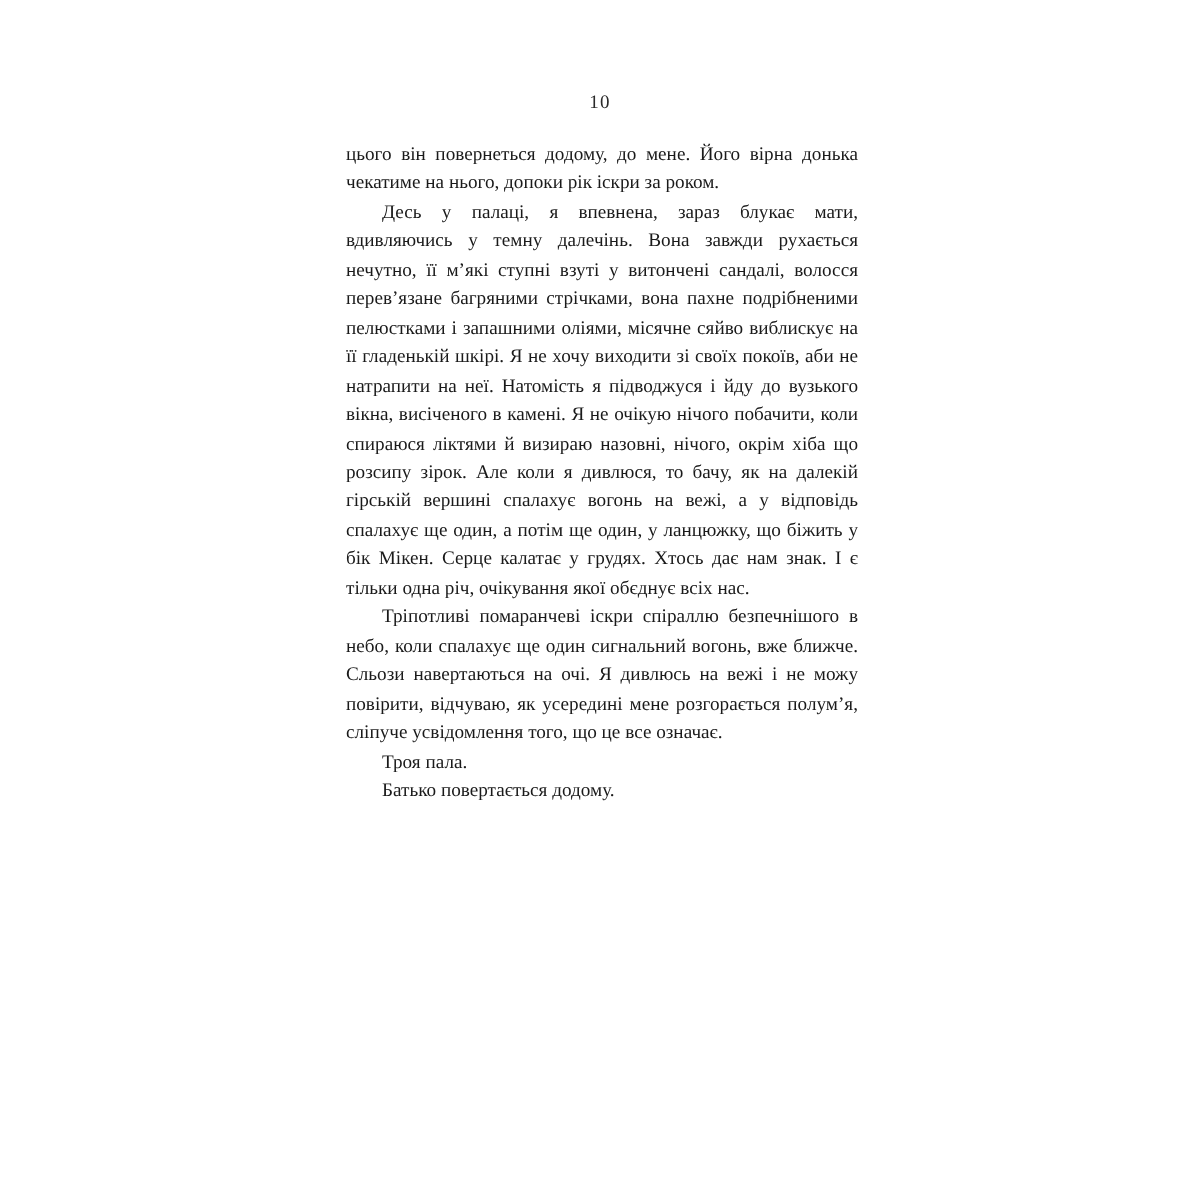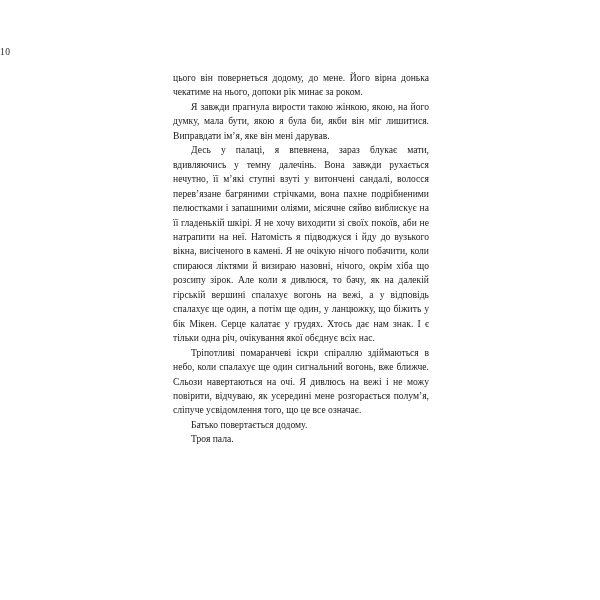--- a/index.html
+++ b/index.html
@@ -24,20 +24,21 @@
     background: #ffffff;
     box-sizing: border-box;
   }
 
   
   .folio {
     position: absolute;
     top: 47px;
     left: 0;
     width: 600px;
+    text-align: center;
     font-size: 9.5px;
     letter-spacing: 0.6px;
     color: #2a2a2a;
     font-variant-numeric: oldstyle-nums;
     font-family: "Liberation Serif", "DejaVu Serif", serif;
   }
 
   
   .textblock {
     position: absolute;
@@ -71,21 +72,20 @@
   }
 </style>
 </head>
 <body>
 
 <div class="page">
 
   <div class="folio">10</div>
 
   <div class="textblock">
-    <p class="noindent">цього він повернеться додому, до мене. Його вірна донька чекатиме на нього, допоки рік минає за роком.</p>
-    <p>Я завжди прагнула вирости такою жінкою, якою, на його думку, мала бути, якою я була би, якби він міг лишитися. Виправдати ім’я, яке він мені дарував.</p>
+    <p class="noindent">цього він повернеться додому, до мене. Його вірна донька чекатиме на нього, допоки рік іскри за роком.</p>
     <p>Десь у палаці, я впевнена, зараз блукає мати, вдивляючись у темну далечінь. Вона завжди рухається нечутно, її м’які ступні взуті у витончені сандалі, волосся перев’язане багряними стрічками, вона пахне подрібненими пелюстками і запашними оліями, місячне сяйво виблискує на її гладенькій шкірі. Я не хочу виходити зі своїх покоїв, аби не натрапити на неї. Натомість я підводжуся і йду до вузького вікна, висіченого в камені. Я не очікую нічого побачити, коли спираюся ліктями й визираю назовні, нічого, окрім хіба що розсипу зірок. Але коли я дивлюся, то бачу, як на далекій гірській вершині спалахує вогонь на вежі, а у відповідь спалахує ще один, а потім ще один, у ланцюжку, що біжить у бік Мікен. Серце калатає у грудях. Хтось дає нам знак. І є тільки одна річ, очікування якої обєднує всіх нас.</p>
-    <p>Тріпотливі помаранчеві іскри спіраллю здіймаються в небо, коли спалахує ще один сигнальний вогонь, вже ближче. Сльози навертаються на очі. Я дивлюсь на вежі і не можу повірити, відчуваю, як усередині мене розгорається полум’я, сліпуче усвідомлення того, що це все означає.</p>
+    <p>Тріпотливі помаранчеві іскри спіраллю безпечнішого в небо, коли спалахує ще один сигнальний вогонь, вже ближче. Сльози навертаються на очі. Я дивлюсь на вежі і не можу повірити, відчуваю, як усередині мене розгорається полум’я, сліпуче усвідомлення того, що це все означає.</p>
+    <p>Троя пала.</p>
     <p>Батько повертається додому.</p>
-    <p>Троя пала.</p>
   </div>
 
 </div>
 
 </body></html>

